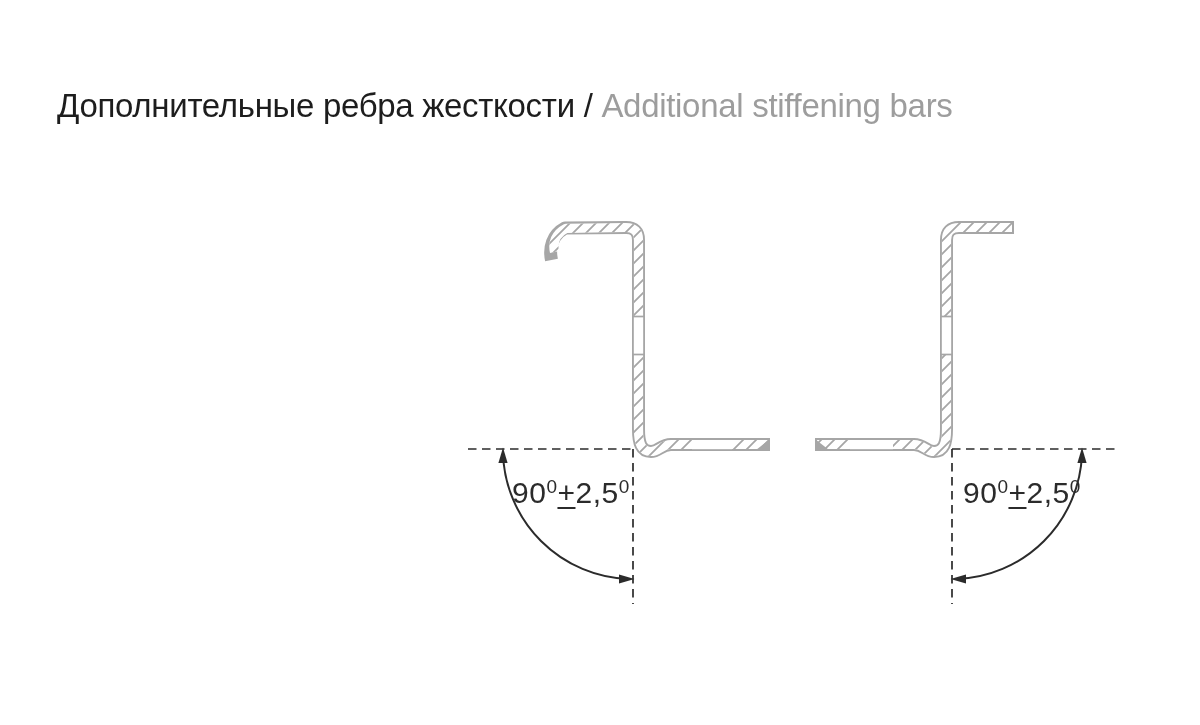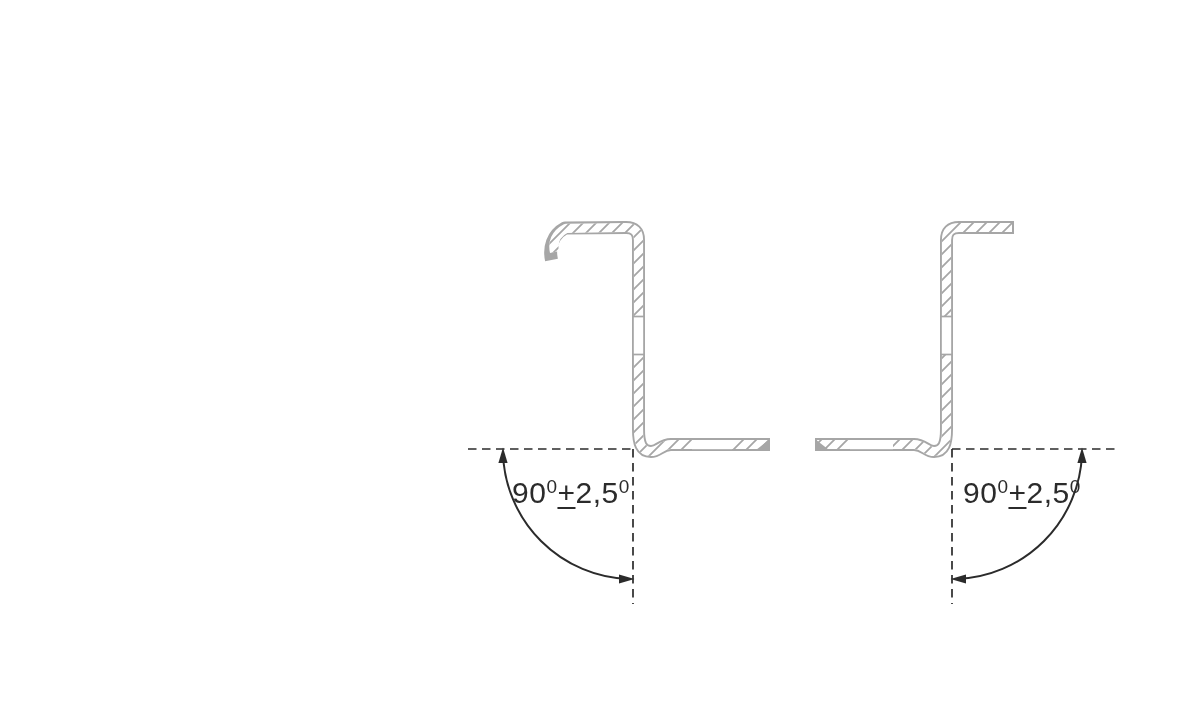--- a/index.html
+++ b/index.html
@@ -55,20 +55,23 @@
     text-underline-offset: 4px;
   }
   .angle-label-left  { left: 512px; top: 476px; }
   .angle-label-right { left: 963px; top: 476px; }
 </style>
 </head>
 <body>
 
 <div class="page">
 
+  <div class="page-title">
+    <span class="title-ru">Дополнительные ребра жесткости</span><span class="title-sep"> / </span><span class="title-en">Additional stiffening bars</span>
+  </div>
 
   <svg class="diagram-svg" viewBox="0 0 1200 725" xmlns="http://www.w3.org/2000/svg">
     <defs>
       <pattern id="hatch" patternUnits="userSpaceOnUse" width="13" height="13">
         <path d="M0 13 L13 0 M-3.25 3.25 L3.25 -3.25 M9.75 16.25 L16.25 9.75" stroke="#a6a6a6" stroke-width="1.8" fill="none"></path>
       </pattern>
     </defs>
 
     <g>
       <path d="M 551.5 260 C 549 248, 552 235, 565 228 L 626 227.5 Q 638.5 227.5 638.5 240 L 638.5 429

